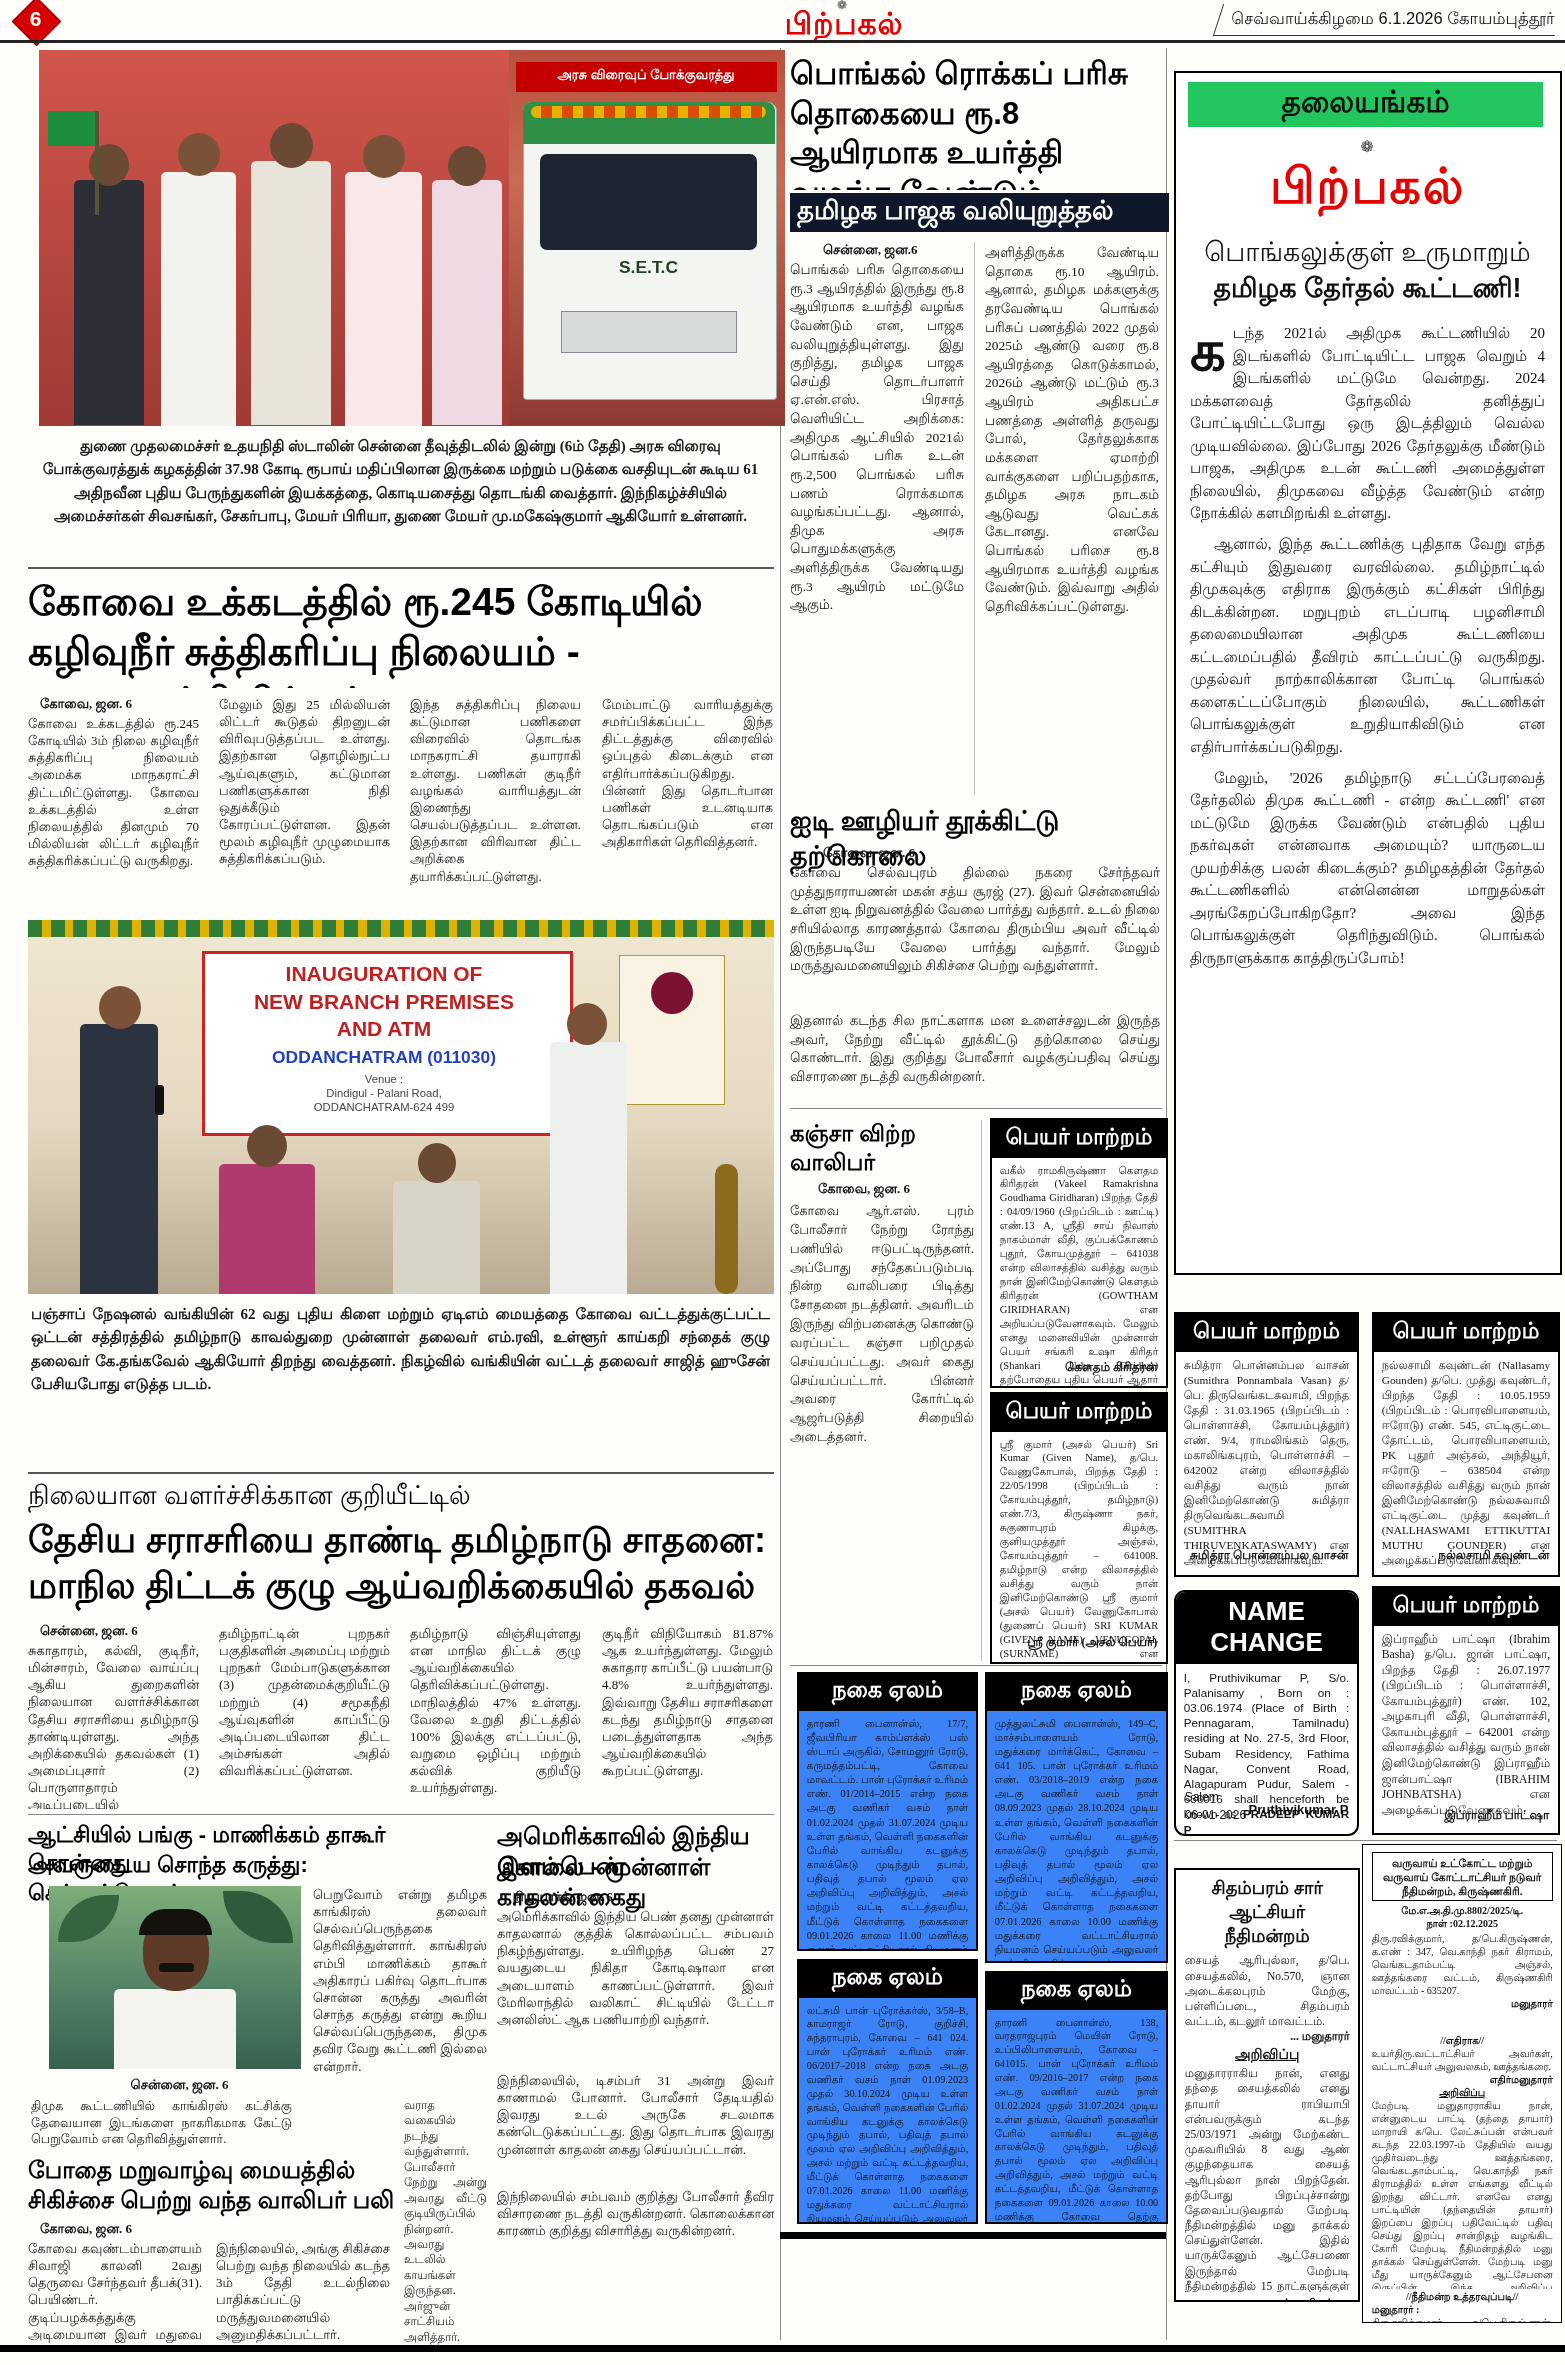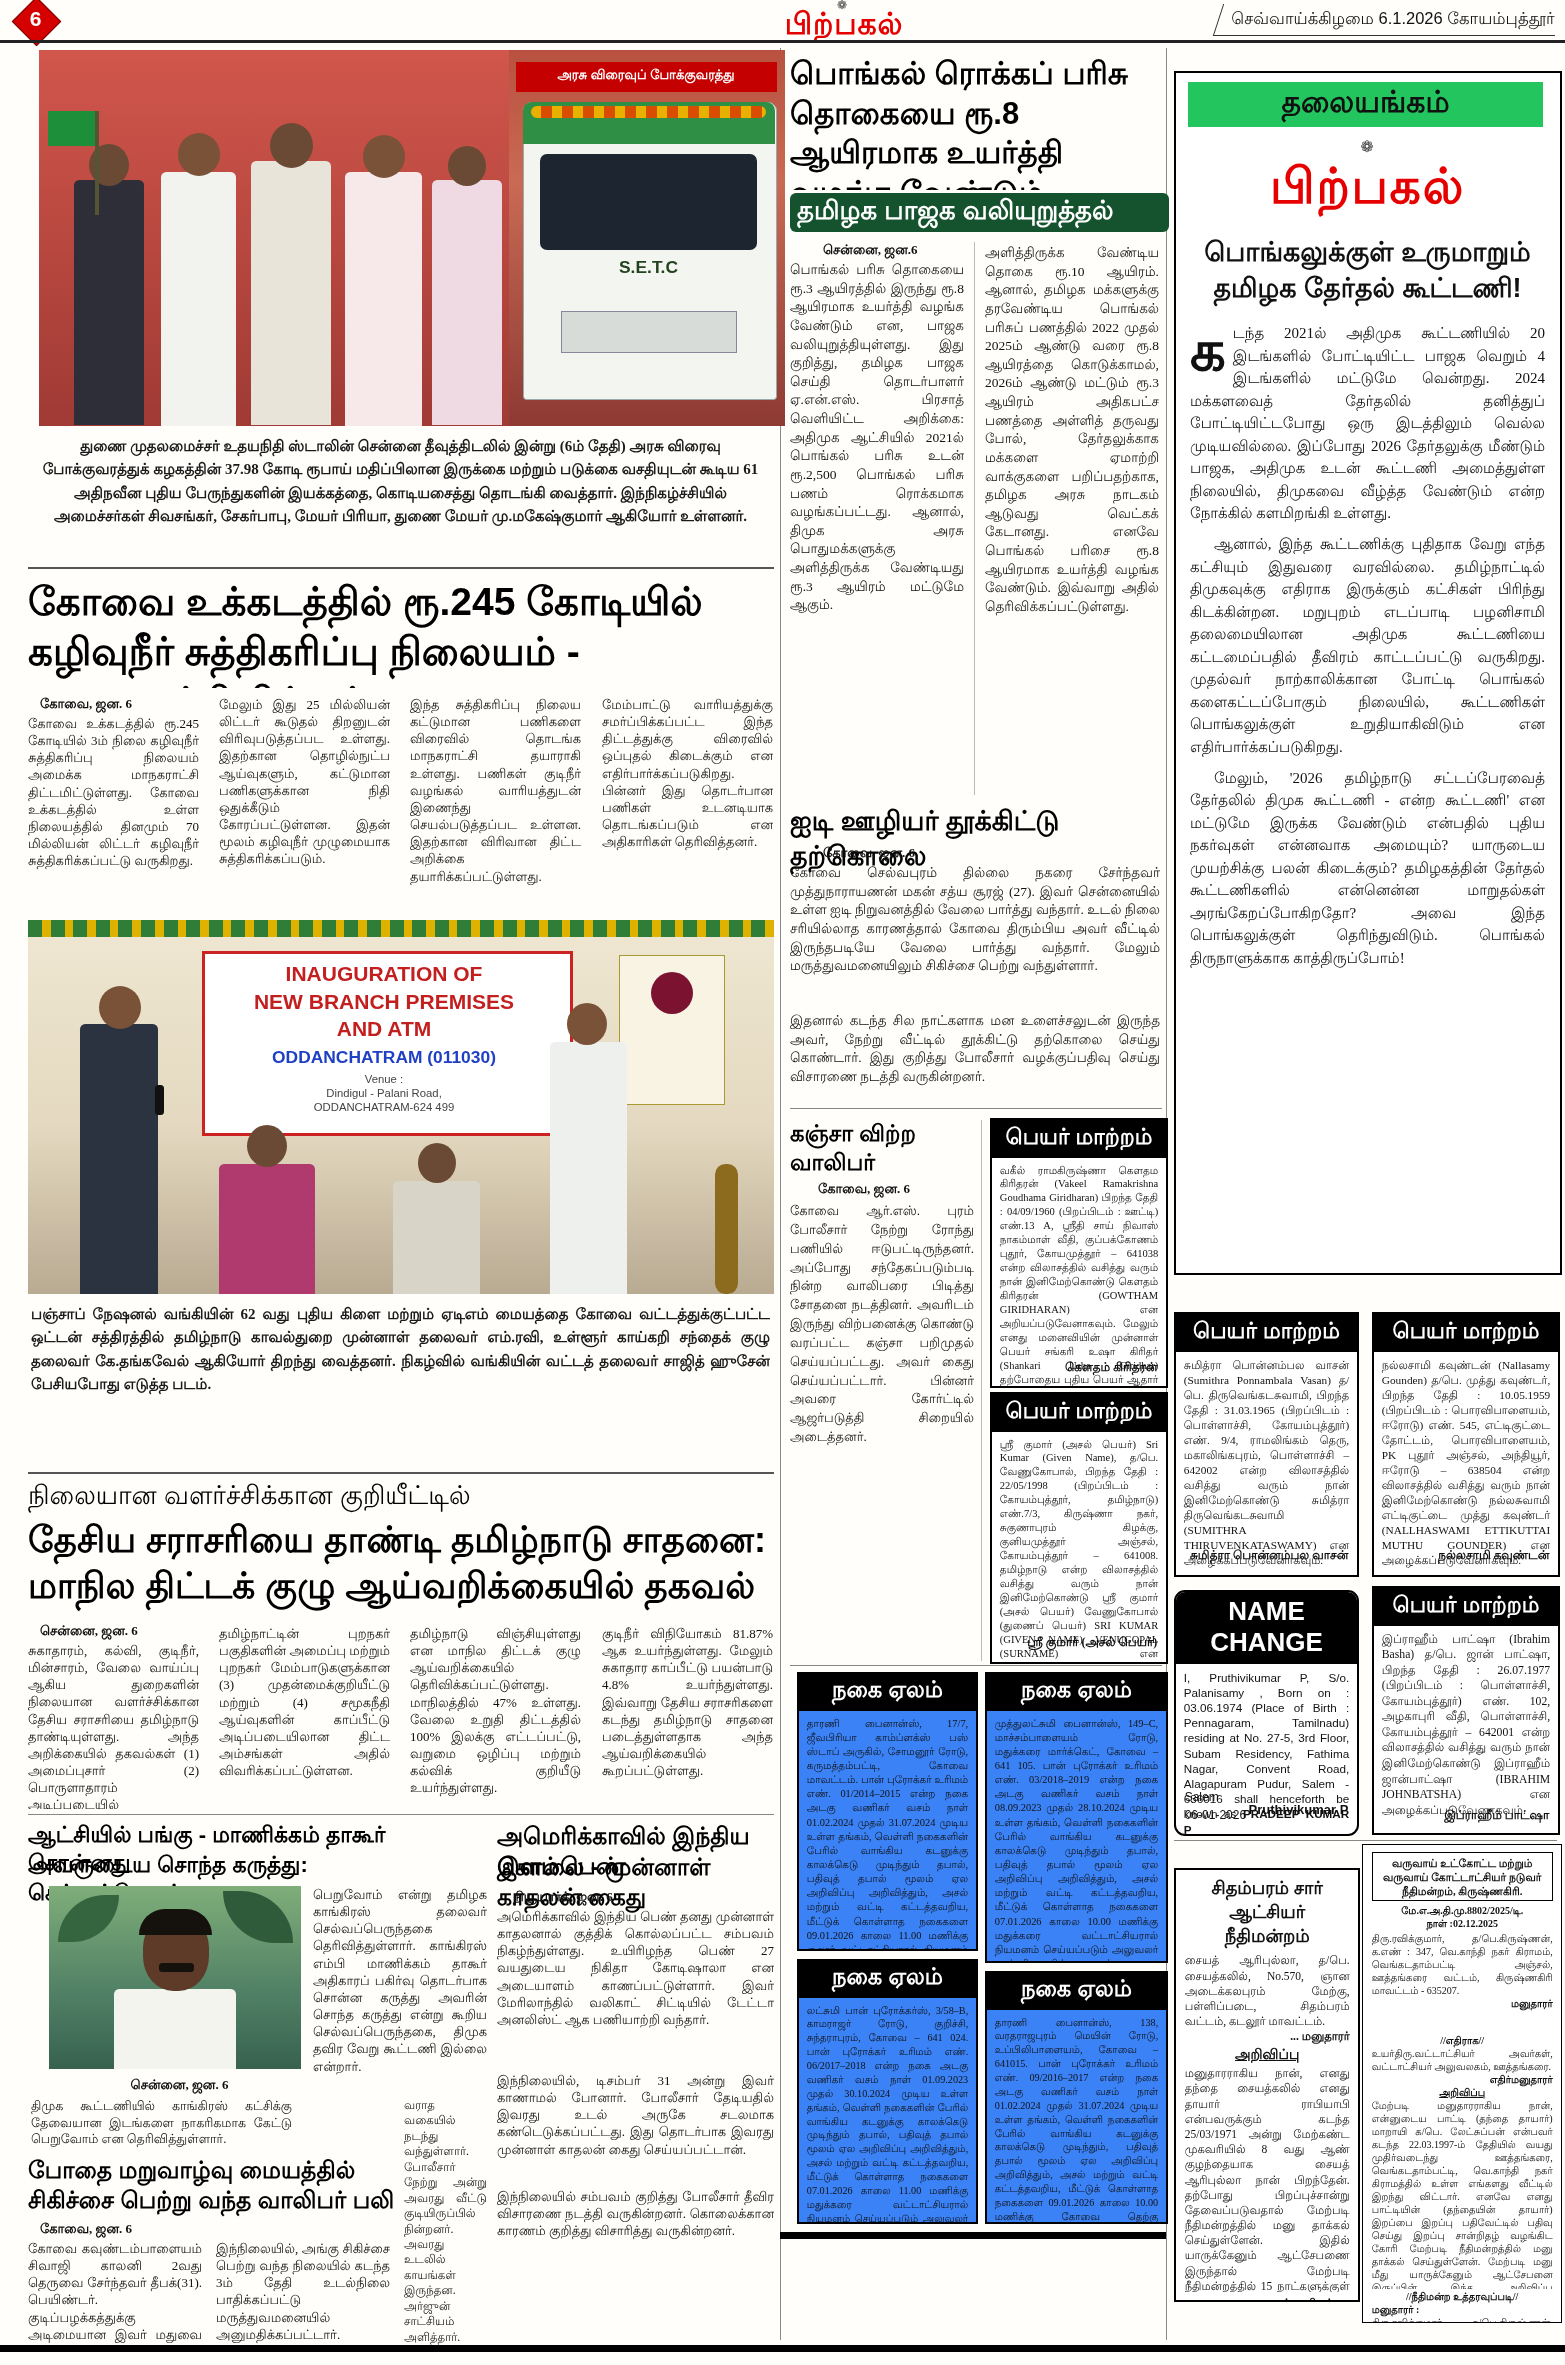--- a/index.html
+++ b/index.html
@@ -6,21 +6,21 @@
   #paper{position:relative;width:1565px;height:2366px;background:#fffefb;margin:0 auto;
          font-family:"Liberation Serif",serif;color:#111;overflow:hidden;}
   .abs{position:absolute;}
   .sans{font-family:"Liberation Sans",sans-serif;}
   .hl{font-family:"Liberation Sans",sans-serif;font-weight:800;color:#000;line-height:1.28;}
   .body-txt{font-size:13px;line-height:1.32;text-align:justify;overflow:hidden;}
   .dateline{font-weight:700;font-size:13px;}
   .caption{font-size:15px;line-height:1.55;text-align:center;font-weight:600;color:#1a1a1a;}
   .vrule{position:absolute;width:0.9px;background:#8a8a8a;}
   .hrule{position:absolute;height:1.7px;background:#222;}
-  .blackbar{background:#14532d;color:#fff;border-radius:6px;}
+  .blackbar{background:#0f172a;color:#fff;}
   .noticebox{position:absolute;border:2.6px solid #000;background:#fff;overflow:hidden;}
   .noticebox .nc-title{background:#000;color:#fff;text-align:center;font-weight:800;
         font-size:22px;padding:3.5px 0 6px;font-family:"Liberation Sans",sans-serif;}
   .noticebox .nc-body{padding:6px 7.8px;font-size:12px;line-height:1.33;text-align:justify;font-weight:500;}
   .noticebox .nc-sig{text-align:right;font-weight:700;padding:0 8.7px 7px;font-size:12px;}
   .auctionbox{position:absolute;border:2.6px solid #000;background:#3b82f6;overflow:hidden;}
   .auctionbox .au-title{background:#000;color:#fff;text-align:center;font-weight:800;
         font-size:22.6px;padding:2.6px 0 6px;font-family:"Liberation Sans",sans-serif;}
   .auctionbox .au-body{padding:6px 7.8px;font-size:12px;line-height:1.36;text-align:justify;}
   .photo{position:absolute;overflow:hidden;background:#cdb9a8;}
@@ -191,21 +191,21 @@
   <div class="auctionbox" style="left:985px;top:1971px;width:179px;height:249px;">
     <div class="au-title">நகை ஏலம்</div>
     <div class="au-body" style="font-size:10.2px;">தாரணி பைனான்ஸ், 138, வரதராஜபுரம் மெயின் ரோடு, உப்பிலிபாளையம், கோவை – 641015. பான் புரோக்கர் உரிமம் எண். 09/2016–2017 என்ற நகை அடகு வணிகர் வசம் நாள் 01.02.2024 முதல் 31.07.2024 முடிய உள்ள தங்கம், வெள்ளி நகைகளின் பேரில் வாங்கிய கடனுக்கு காலக்கெடு முடிந்தும், பதிவுத் தபால் மூலம் ஏல அறிவிப்பு அறிவித்தும், அசல் மற்றும் வட்டி கட்டத்தவறிய, மீட்டுக் கொள்ளாத நகைகளை 09.01.2026 காலை 10.00 மணிக்கு கோவை தெற்கு வட்டாட்சியரால் நியமனம் செய்யப்படும் அலுவலர் முன்னிலையில் மாவட்ட நகை ஏலதாரர் M/s. பாலாஜி அன் கோ அவர்களால் மேற்கண்ட விலாசத்தில் பகிரங்க ஏலம் விடப்படும்.</div>
   </div>
   <div class="abs" style="left:780px;top:2232px;width:386px;height:7px;background:#000;"></div>
 
   <div class="abs" style="left:1174px;top:71px;width:384px;height:1200px;border:2.6px solid #000;background:#fff;overflow:hidden;">
     <div class="abs sans" style="left:12px;top:8.7px;width:355px;height:42px;background:#22c55e;text-align:center;font-weight:800;font-size:30px;padding-top:3.5px;">தலையங்கம்</div>
     <div class="abs" style="left:165px;top:64px;width:52px;text-align:center;font-size:15.7px;color:#333;">❁</div>
     <div class="abs sans" style="left:0;top:85px;width:383px;text-align:center;color:#e60000;font-weight:800;font-size:49px;letter-spacing:1.7px;">பிற்பகல்</div>
-    <div class="abs sans" style="left:0;top:164px;width:383px;text-align:center;font-weight:700;font-size:27px;">பொங்கலுக்குள் உருமாறும்</div>
+    <div class="abs sans" style="left:0;top:164px;width:383px;text-align:center;font-weight:400;font-size:27px;">பொங்கலுக்குள் உருமாறும்</div>
     <div class="abs sans" style="left:0;top:200px;width:383px;text-align:center;font-weight:800;font-size:27px;">தமிழக தேர்தல் கூட்டணி!</div>
     <div class="abs" style="left:14px;top:249px;width:355px;height:936px;font-size:15px;line-height:1.5;text-align:justify;overflow:hidden;">
       <span style="float:left;font-size:56px;line-height:0.9;font-weight:800;padding:3.5px 7px 0 0;font-family:'Liberation Sans',sans-serif;">க</span>
       <span>டந்த 2021ல் அதிமுக கூட்டணியில் 20 இடங்களில் போட்டியிட்ட பாஜக வெறும் 4 இடங்களில் மட்டுமே வென்றது. 2024 மக்களவைத் தேர்தலில் தனித்துப் போட்டியிட்டபோது ஒரு இடத்திலும் வெல்ல முடியவில்லை. இப்போது 2026 தேர்தலுக்கு மீண்டும் பாஜக, அதிமுக உடன் கூட்டணி அமைத்துள்ள நிலையில், திமுகவை வீழ்த்த வேண்டும் என்ற நோக்கில் களமிறங்கி உள்ளது.</span>
       <p style="text-indent:24px;margin:8.7px 0;">ஆனால், இந்த கூட்டணிக்கு புதிதாக வேறு எந்த கட்சியும் இதுவரை வரவில்லை. தமிழ்நாட்டில் திமுகவுக்கு எதிராக இருக்கும் கட்சிகள் பிரிந்து கிடக்கின்றன. மறுபுறம் எடப்பாடி பழனிசாமி தலைமையிலான அதிமுக கூட்டணியை கட்டமைப்பதில் தீவிரம் காட்டப்பட்டு வருகிறது. முதல்வர் நாற்காலிக்கான போட்டி பொங்கல் களைகட்டப்போகும் நிலையில், கூட்டணிகள் பொங்கலுக்குள் உறுதியாகிவிடும் என எதிர்பார்க்கப்படுகிறது.</p>
       <p style="text-indent:24px;margin:8.7px 0;">மேலும், '2026 தமிழ்நாடு சட்டப்பேரவைத் தேர்தலில் திமுக கூட்டணி - என்ற கூட்டணி' என மட்டுமே இருக்க வேண்டும் என்பதில் புதிய நகர்வுகள் என்னவாக அமையும்? யாருடைய முயற்சிக்கு பலன் கிடைக்கும்? தமிழகத்தின் தேர்தல் கூட்டணிகளில் என்னென்ன மாறுதல்கள் அரங்கேறப்போகிறதோ? அவை இந்த பொங்கலுக்குள் தெரிந்துவிடும். பொங்கல் திருநாளுக்காக காத்திருப்போம்!</p>
     </div>
   </div>
 
   <div class="noticebox" style="left:1174px;top:1312px;width:181px;height:261px;">

